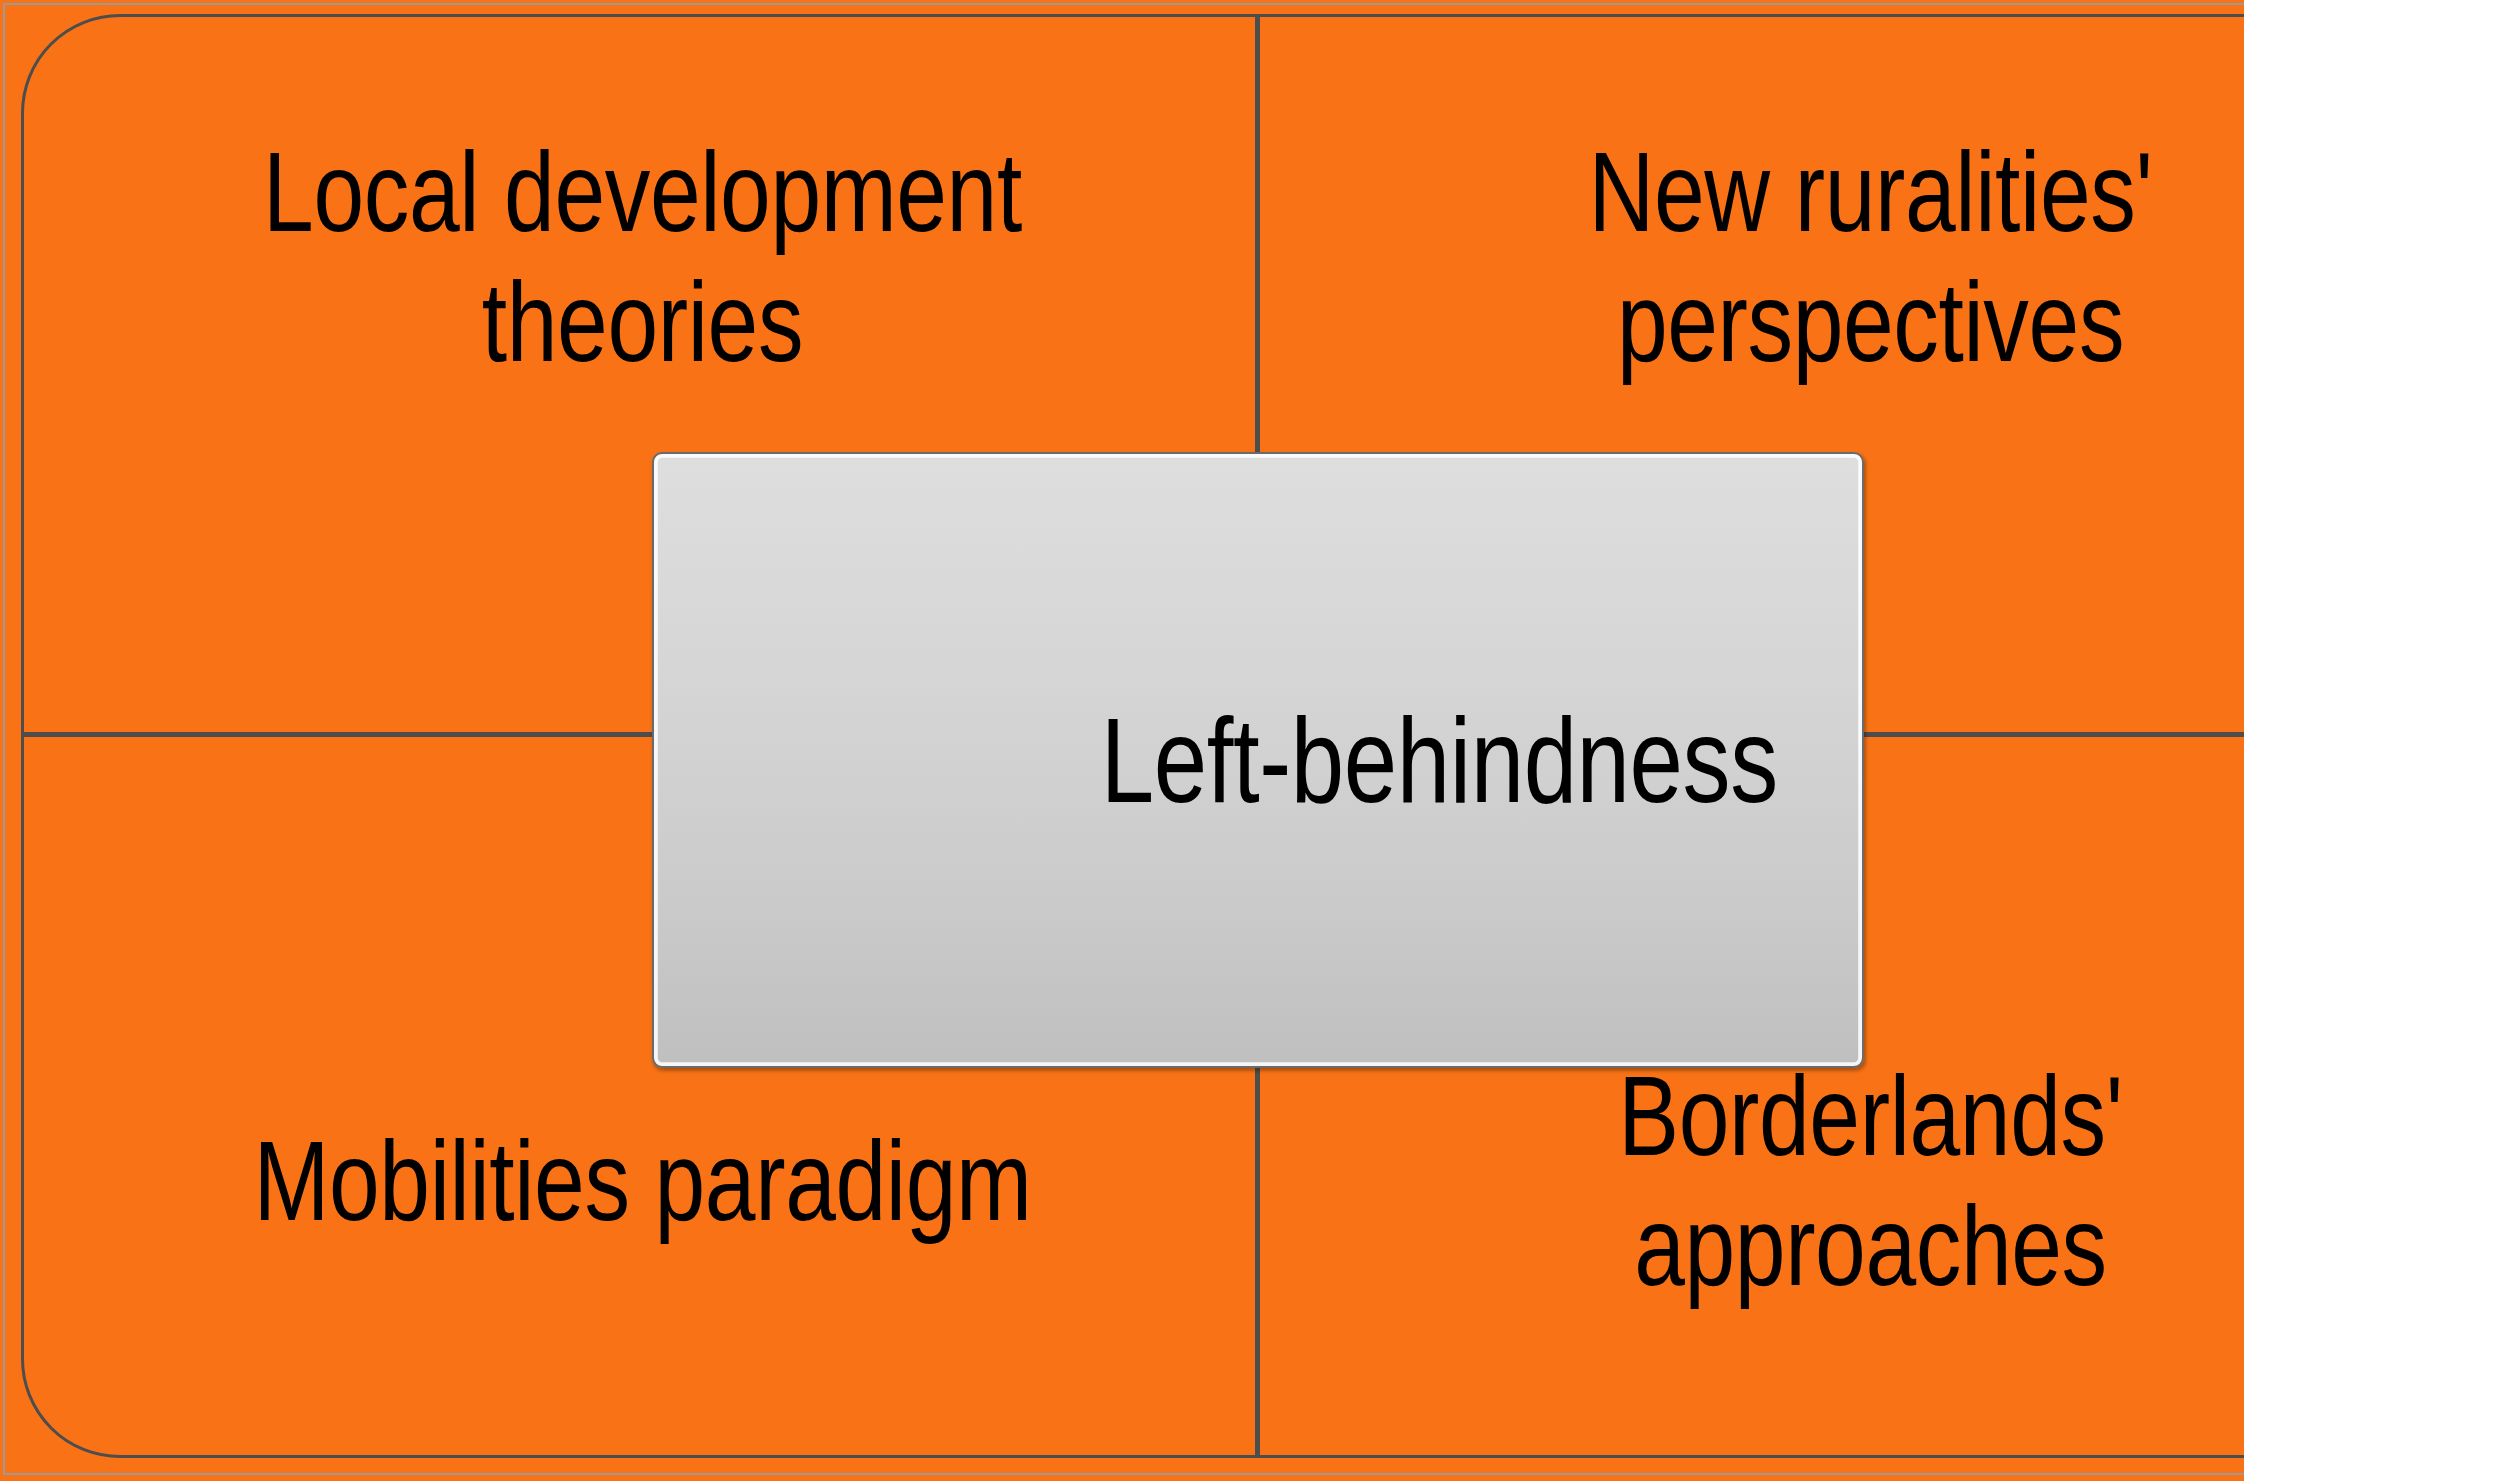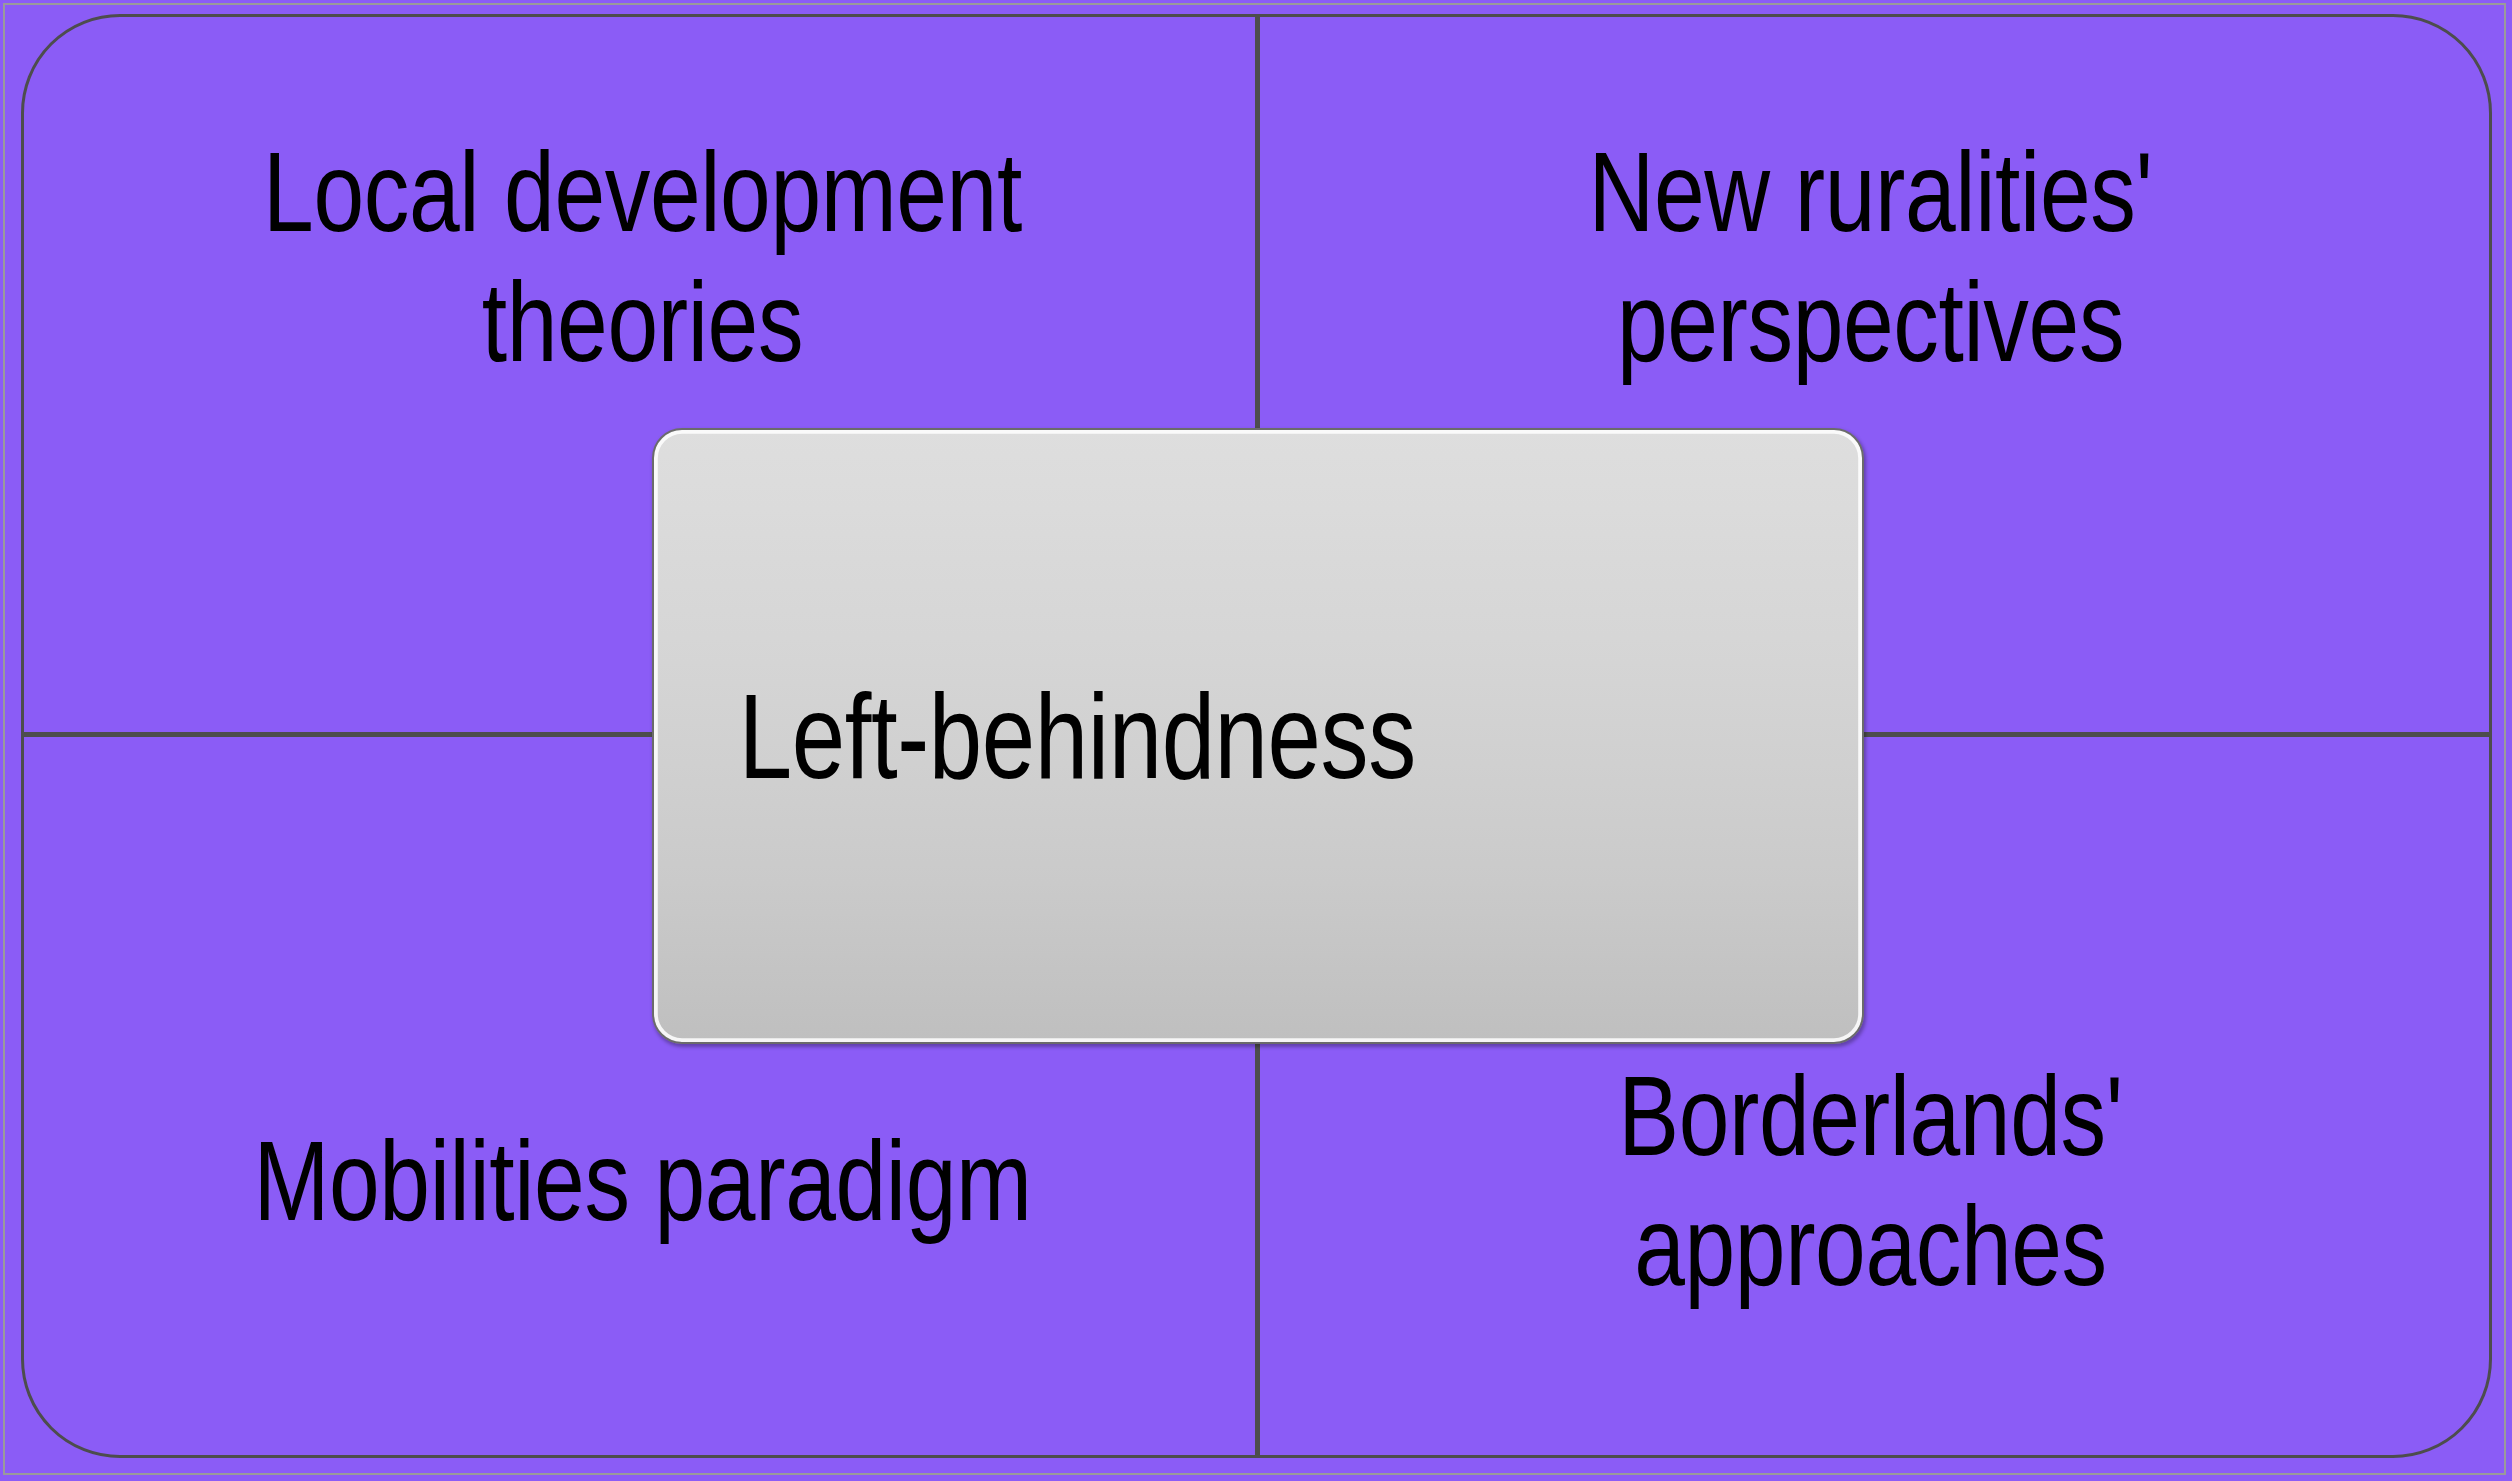--- a/index.html
+++ b/index.html
@@ -8,23 +8,23 @@
     padding: 0;
     background: #ffffff;
   }
   body {
     font-family: "Liberation Sans Narrow", "Liberation Sans", "DejaVu Sans", sans-serif;
   }
 
   
   #diagram-canvas {
     position: relative;
-    width: 2512px;
+    width: 2244px;
     height: 1481px;
-    background: #8b5cf6;
+    background: #f97316;
     overflow: hidden;
   }
 
   
   .outer-frame {
     position: absolute;
     left: 2.9px;
     top: 2.9px;
     width: 2503px;
     height: 1472px;
@@ -115,32 +115,32 @@
     left: 1266px;
     top: 1076px;
     width: 1209px;
     height: 209px;
   }
 
   
   #center-concept-box {
     position: absolute;
     left: 652px;
-    top: 428px;
+    top: 452px;
     width: 1212px;
     height: 616px;
-    border-radius: 30px;
+    border-radius: 10px;
     background: linear-gradient(180deg, #dedede 0%, #d5d5d5 38%, #cacaca 74%, #bfbfbf 100%);
     border: 2.9px solid #6b6b6b;
     box-sizing: border-box;
     box-shadow: inset 0 0 0 3.8px rgba(255,255,255,0.85),
                 1.9px 2.9px 3.8px rgba(0,0,0,0.30);
     display: flex;
     align-items: center;
-    justify-content: flex-start;
+    justify-content: flex-end;
   }
   #center-concept-label {
     color: #000000;
     font-size: 120px;
     line-height: 1.1;
     letter-spacing: -0.5px;
     font-stretch: condensed;
     transform: scaleX(0.80);
     transform-origin: center center;
     white-space: nowrap;

